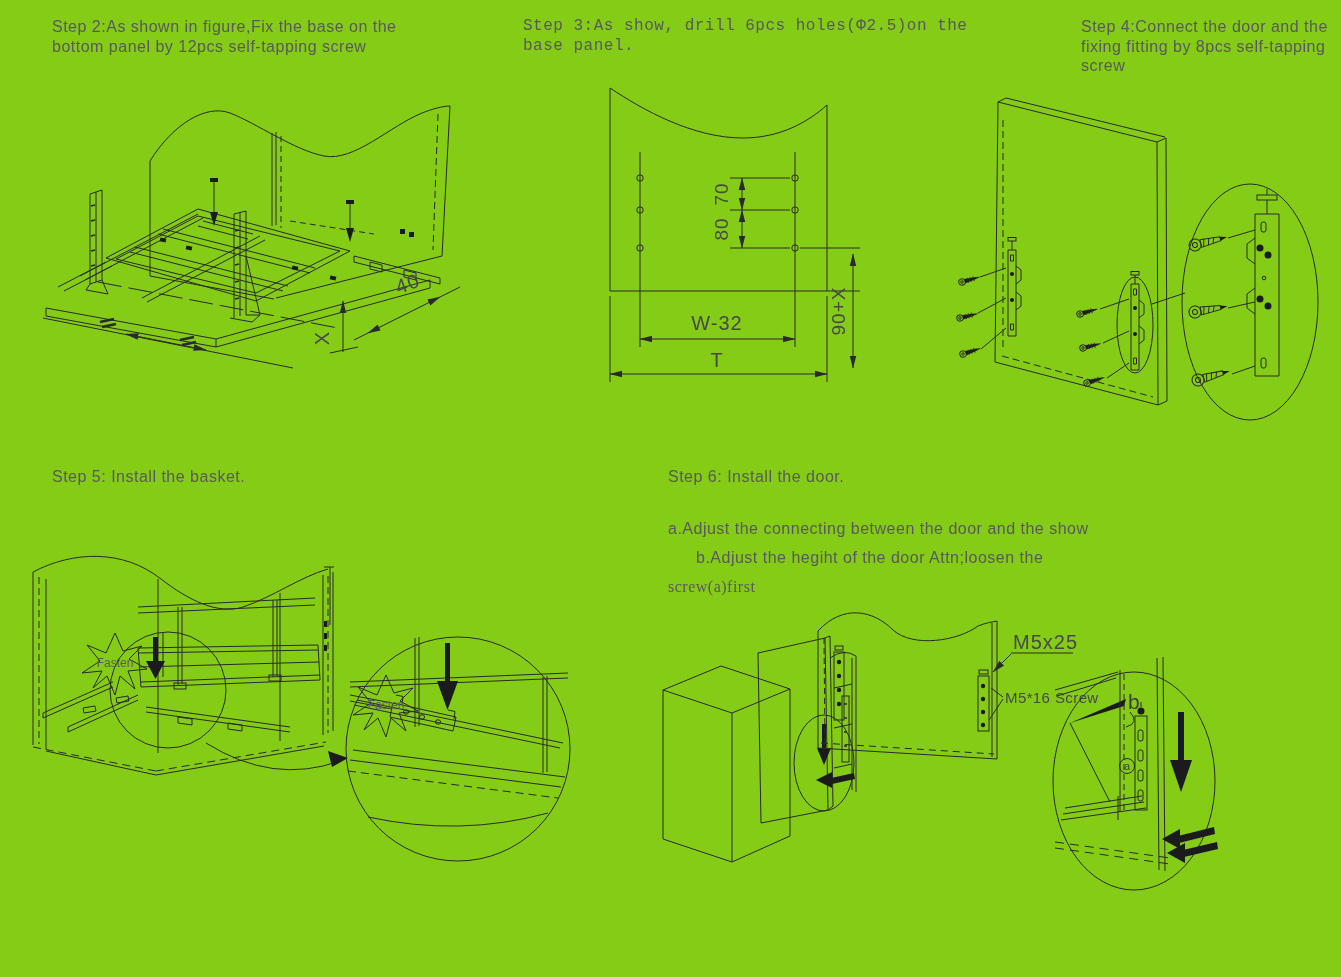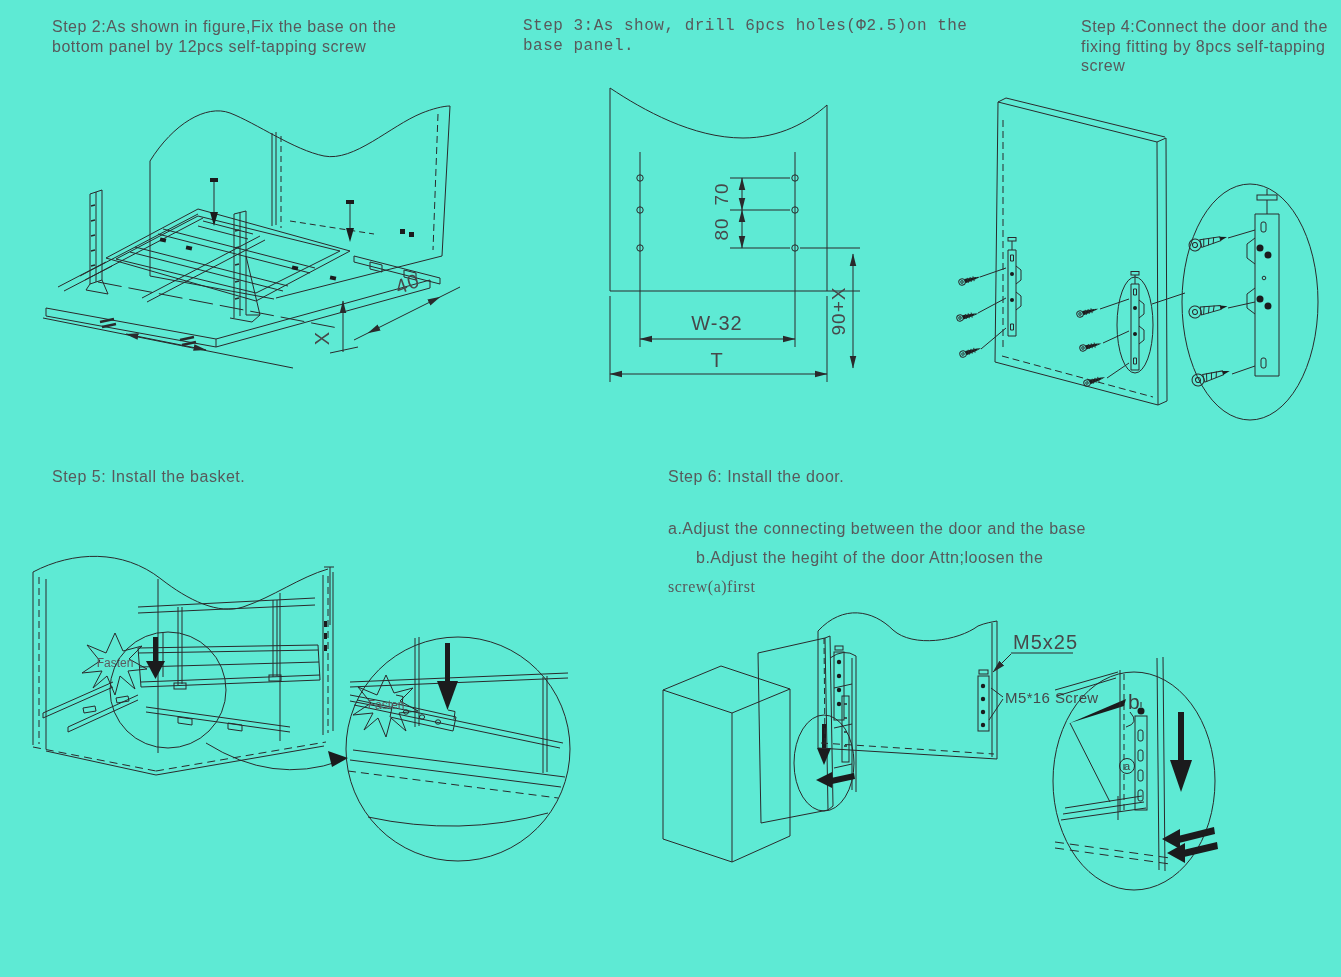--- a/index.html
+++ b/index.html
@@ -1,16 +1,16 @@
 <!DOCTYPE html>
 <html><head>
 <meta charset="utf-8">
 <style>
   html,body{margin:0;padding:0;background:#ffffff;}
-  #sheet{position:relative;width:1341px;height:977px;background:#5eead4;overflow:hidden;
+  #sheet{position:relative;width:1341px;height:977px;background:#84cc16;overflow:hidden;
          font-family:"Liberation Sans",sans-serif;}
   .t{position:absolute;color:#58595b;font-size:16px;line-height:19.5px;letter-spacing:.5px;}
   .t div{white-space:nowrap;}
   .note{position:absolute;color:#58595b;font-size:16px;letter-spacing:.5px;white-space:nowrap;margin-top:7px;}
   svg{position:absolute;overflow:visible;}
   .ln{stroke:#2a2a2c;fill:none;stroke-width:1;}
   .lnf{stroke:none;fill:#1b1b1d;}
   .dim{font-family:"Liberation Sans",sans-serif;font-size:20px;fill:#47484a;letter-spacing:1px;}
   .dimv{font-family:"Liberation Sans",sans-serif;font-size:19px;fill:#47484a;letter-spacing:1px;}
   .dimsm{font-family:"Liberation Sans",sans-serif;font-size:15px;fill:#47484a;letter-spacing:.4px;}
@@ -42,21 +42,21 @@
     <div>Step 3:As show, drill 6pcs holes(Φ2.5)on the</div>
     <div>base panel.</div>
   </div>
   <div class="t" style="left:1081px;top:17px;">
     <div>Step 4:Connect the door and the</div>
     <div>fixing fitting by 8pcs self-tapping</div>
     <div>screw</div>
   </div>
   <div class="note" style="left:52px;top:461px;">Step 5: Install the basket.</div>
   <div class="note" style="left:668px;top:461px;">Step 6: Install the door.</div>
-  <div class="note" style="left:668px;top:513px;">a.Adjust the connecting between the door and the base</div>
+  <div class="note" style="left:668px;top:513px;">a.Adjust the connecting between the door and the show</div>
   <div class="note" style="left:696px;top:542px;">b.Adjust the hegiht of the door Attn;loosen the</div>
   <div class="note" style="left:668px;top:571px;font-family:Liberation Serif, serif;">screw(a)first</div>
 
   <svg style="left:38px;top:86px;" width="460" height="322" viewBox="0 0 460 322">
     <g class="ln">
       <path d="M112,75 C135,38 168,18 192,27 C218,37 256,64 286,70 C316,76 352,40 384,27 C394,23 405,20 412,20"></path>
       <path d="M112,75 L112,190"></path>
       <path d="M412,20 L404,170"></path>
       <path d="M400,28 L395,164" stroke-dasharray="7,4"></path>
       <path d="M234,47 L234,140 M238,46 L238,139"></path>

